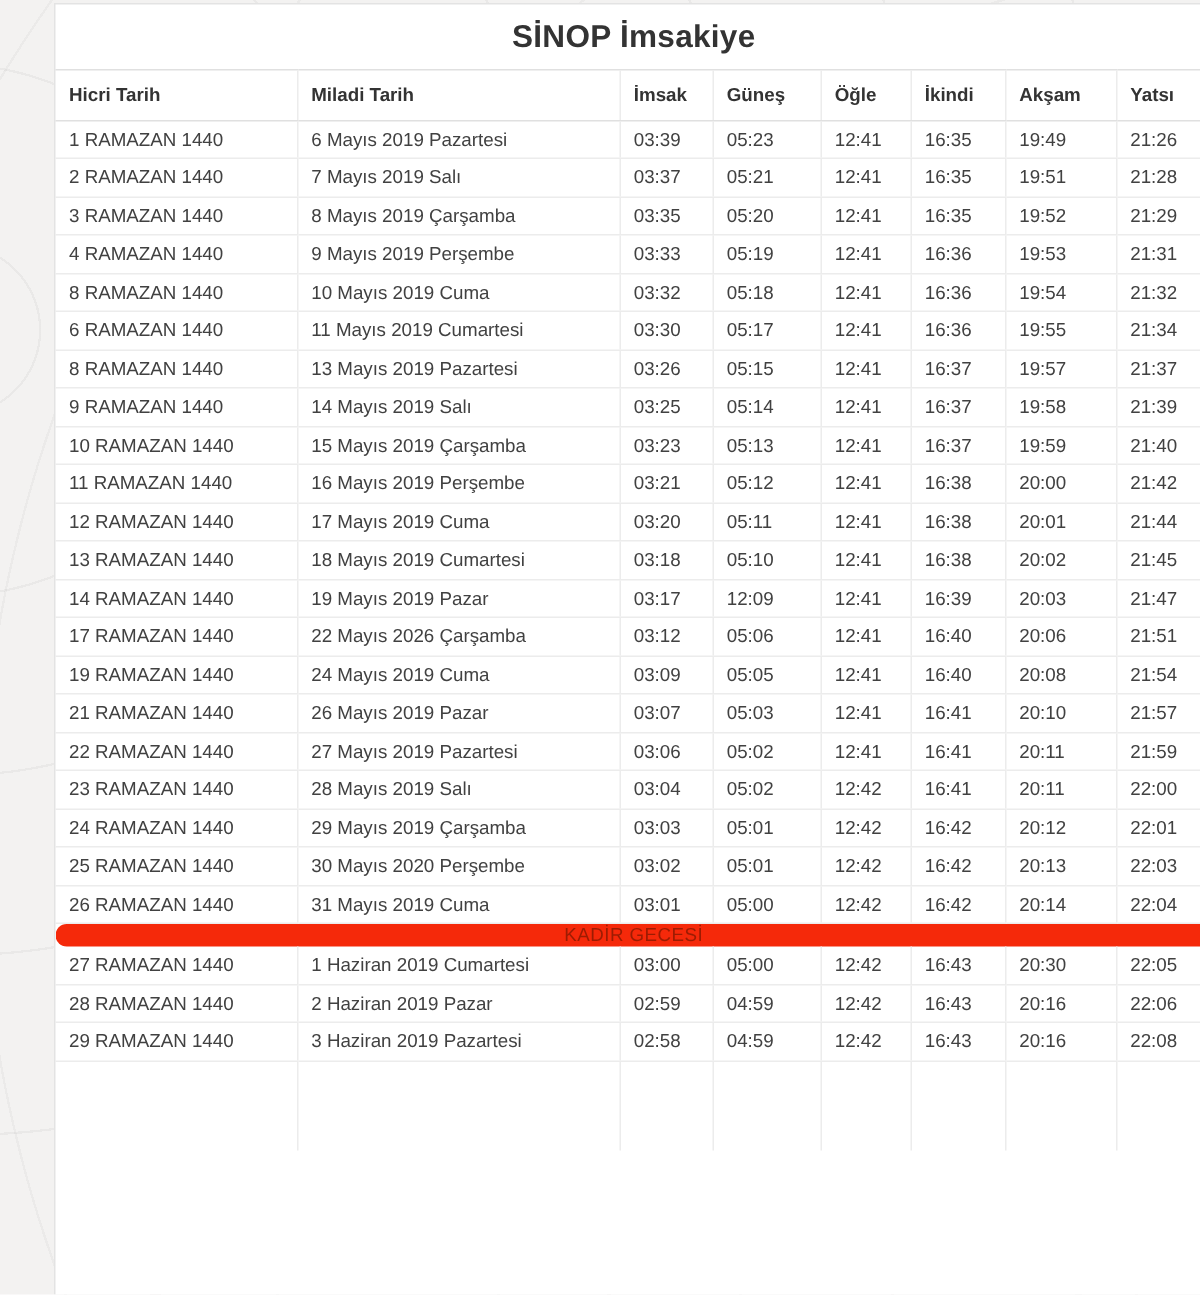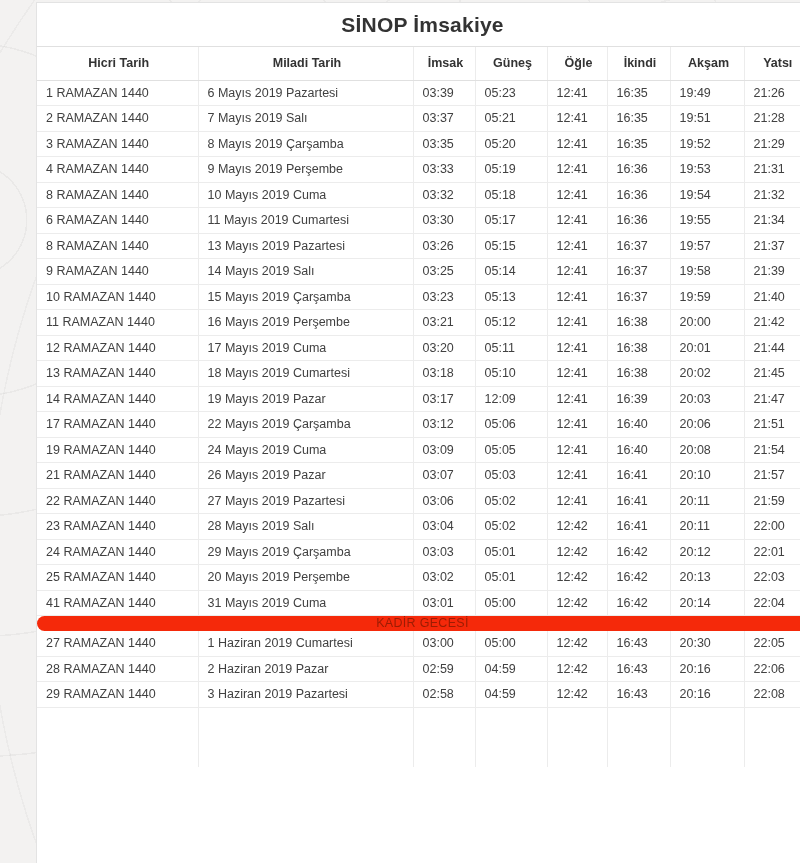--- a/index.html
+++ b/index.html
@@ -28,21 +28,21 @@
   .page-title{
     height:43px;display:flex;align-items:center;justify-content:center;
     font-size:21px;font-weight:bold;color:var(--header-text);
     letter-spacing:0.2px;
   }
   table{
     width:100%;border-collapse:collapse;table-layout:fixed;
     font-size:12.5px;color:var(--text);
   }
   thead th{
-    text-align:center;font-weight:bold;color:var(--header-text);
+    text-align:left;font-weight:bold;color:var(--header-text);
     padding:9px 6px 9px 9px;line-height:14.5px;
     border-top:1px solid var(--border-strong);
     border-bottom:1px solid var(--border-strong);
     white-space:nowrap;overflow:hidden;
   }
   tbody td{
     padding:5px 6px 5px 9px;line-height:14.5px;
     border-bottom:1px solid var(--border);
     white-space:nowrap;overflow:hidden;
   }
@@ -214,21 +214,21 @@
           <td>19 Mayıs 2019 Pazar</td>
           <td>03:17</td>
           <td>12:09</td>
           <td>12:41</td>
           <td>16:39</td>
           <td>20:03</td>
           <td>21:47</td>
         </tr>
         <tr>
           <td>17 RAMAZAN 1440</td>
-          <td>22 Mayıs 2019 Çarşamba</td>
+          <td>22 Mayıs 2026 Çarşamba</td>
           <td>03:12</td>
           <td>05:06</td>
           <td>12:41</td>
           <td>16:40</td>
           <td>20:06</td>
           <td>21:51</td>
         </tr>
         <tr>
           <td>19 RAMAZAN 1440</td>
           <td>24 Mayıs 2019 Cuma</td>
@@ -274,30 +274,30 @@
           <td>29 Mayıs 2019 Çarşamba</td>
           <td>03:03</td>
           <td>05:01</td>
           <td>12:42</td>
           <td>16:42</td>
           <td>20:12</td>
           <td>22:01</td>
         </tr>
         <tr>
           <td>25 RAMAZAN 1440</td>
-          <td>20 Mayıs 2019 Perşembe</td>
+          <td>30 Mayıs 2020 Perşembe</td>
           <td>03:02</td>
           <td>05:01</td>
           <td>12:42</td>
           <td>16:42</td>
           <td>20:13</td>
           <td>22:03</td>
         </tr>
         <tr>
-          <td>41 RAMAZAN 1440</td>
+          <td>26 RAMAZAN 1440</td>
           <td>31 Mayıs 2019 Cuma</td>
           <td>03:01</td>
           <td>05:00</td>
           <td>12:42</td>
           <td>16:42</td>
           <td>20:14</td>
           <td>22:04</td>
         </tr>
         <tr class="banner-row">
           <td colspan="8">KADİR GECESİ</td>

